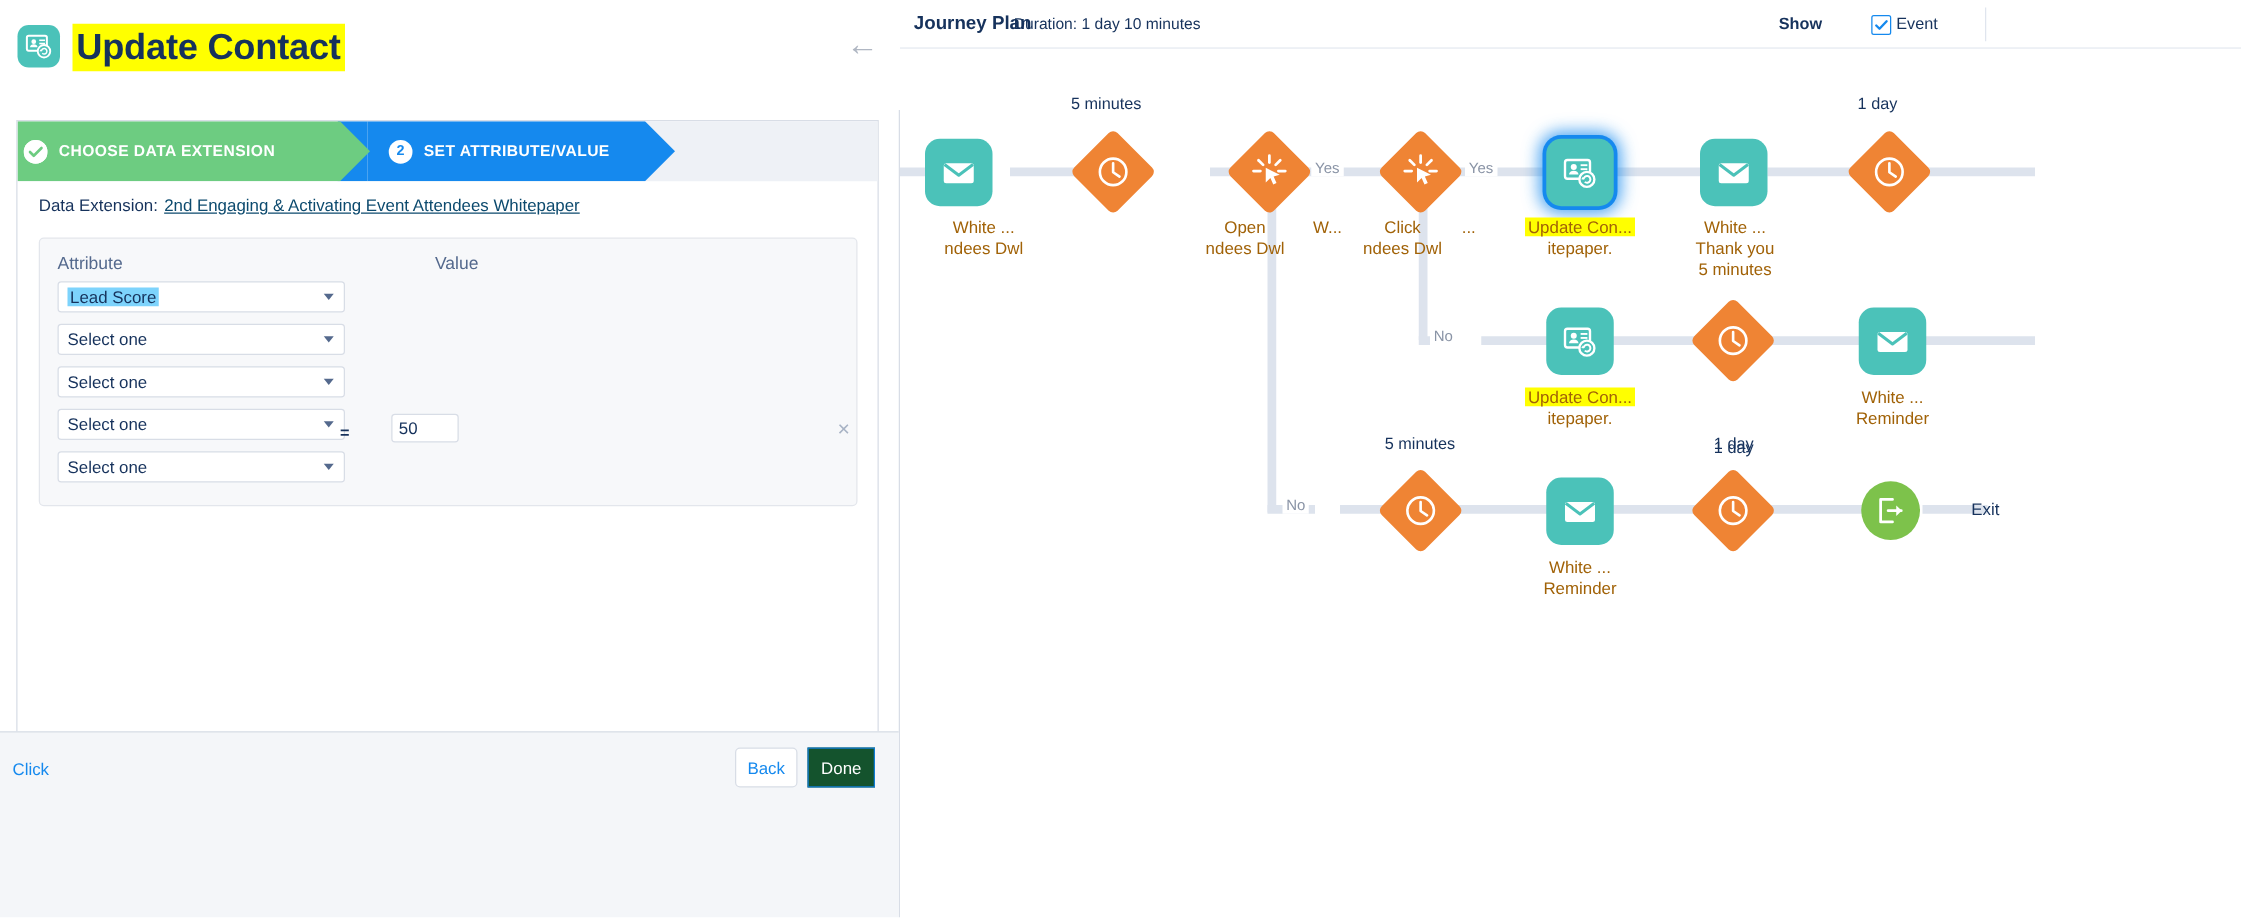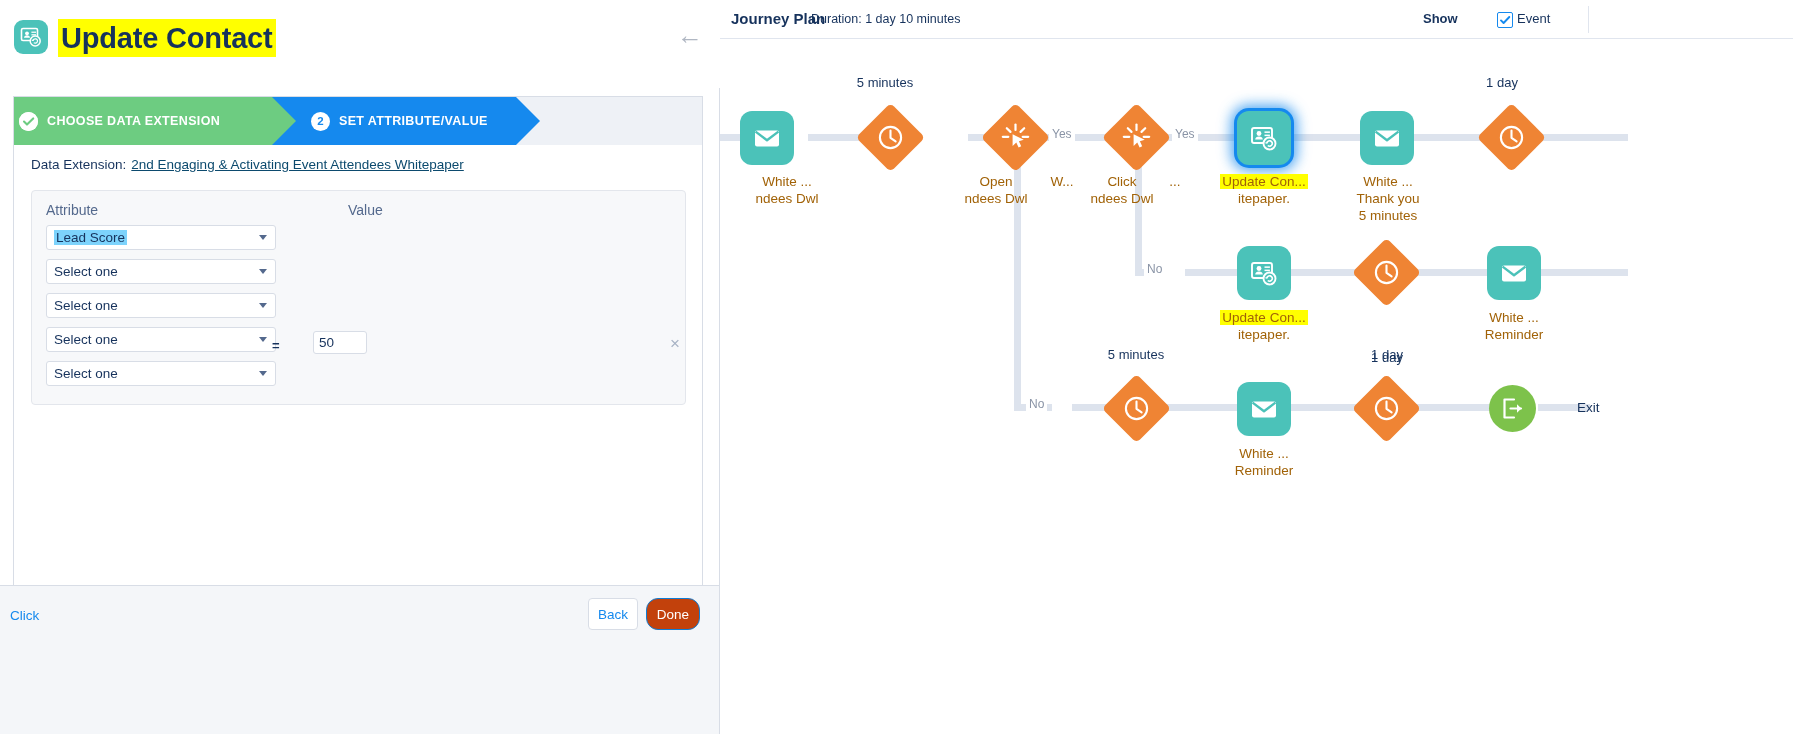--- a/index.html
+++ b/index.html
@@ -114,21 +114,21 @@
     position:absolute;left:10px;top:22px;font-size:13.5px;color:#1589ee;cursor:pointer;
   }
   #btn-back{
     position:absolute;left:588px;top:12px;width:50px;height:32px;
     background:#fff;border:1px solid #d8dde6;border-radius:4px;
     font-size:13.5px;color:#1589ee;cursor:pointer;
     font-family:"Liberation Sans",sans-serif;
   }
   #btn-done{
     position:absolute;left:646px;top:12px;width:54px;height:32px;
-    background:#c2410c;border:1px solid #0f7cd4;border-radius:12px;
+    background:#14532d;border:1px solid #0f7cd4;border-radius:0;
     font-size:13.5px;color:#ffffff;cursor:pointer;
     font-family:"Liberation Sans",sans-serif;
   }
 
   
   #right-panel{
     position:absolute;left:720px;top:0;width:1073px;height:734px;background:#ffffff;
   }
   #jp-header{
     position:absolute;left:0;top:0;width:1073px;height:39px;

